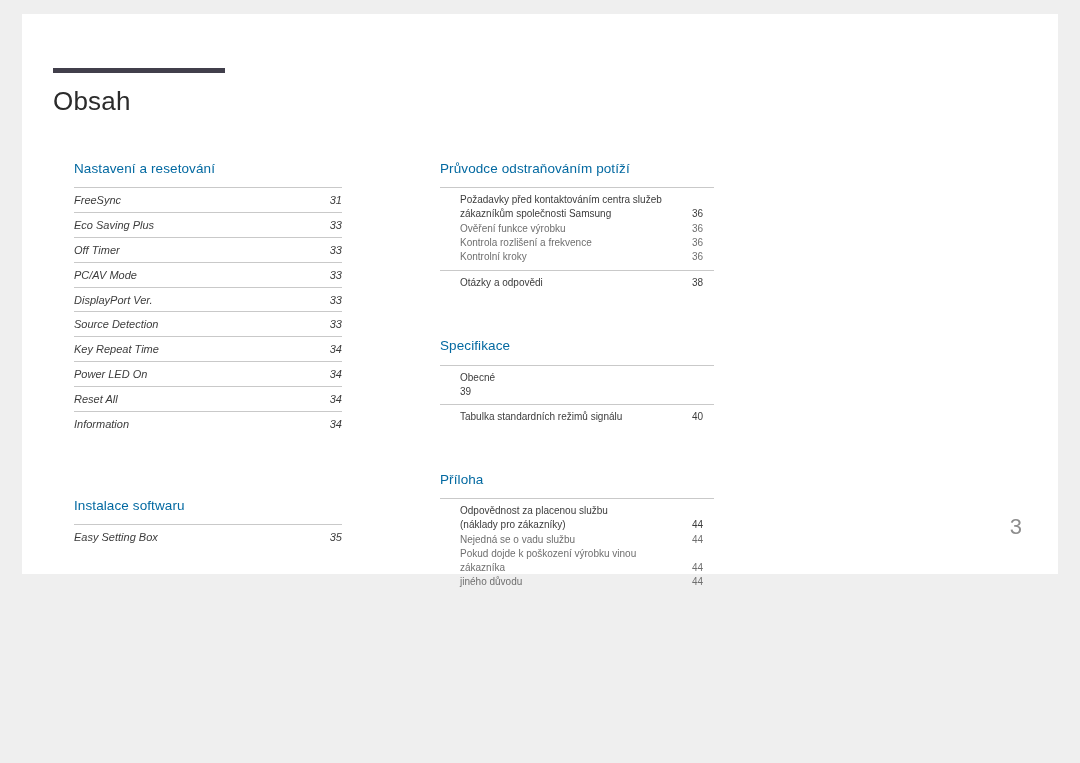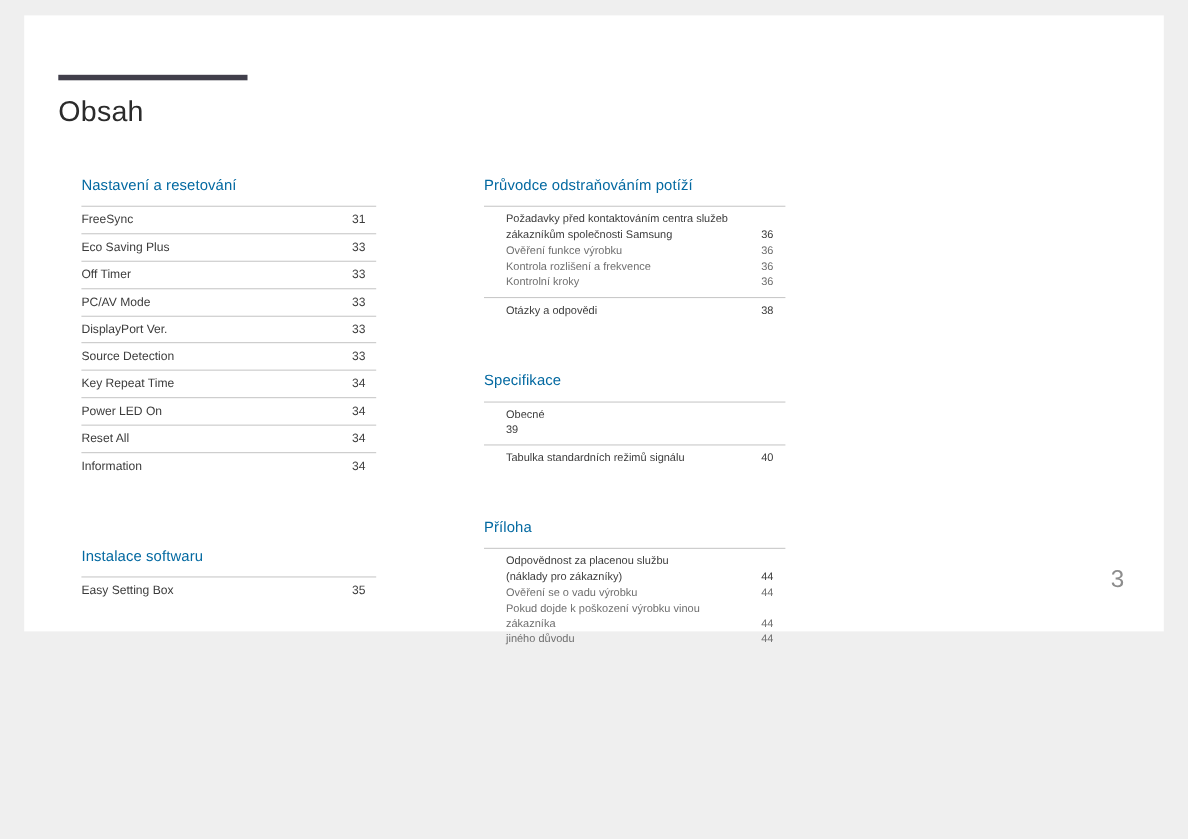--- a/index.html
+++ b/index.html
@@ -75,23 +75,24 @@
   
   .row {
     display: flex;
     align-items: baseline;
     justify-content: space-between;
     border-top: 1px solid #c9c9c9;
     padding: 5px 0 4px 0;
     font-size: 11px;
     color: #3c3c3c;
     line-height: 1.35;
+    font-style: italic;
   }
   .row .label { padding-right: 10px; }
-  .row .pageno { flex: none; min-width: 22px; color: #3c3c3c; }
+  .row .pageno { flex: none; min-width: 22px; text-align: right; color: #3c3c3c; }
 
   
   .group {
     border-top: 1px solid #c9c9c9;
     padding-top: 5px;
   }
   .group + .group { margin-top: 0; }
   .grow {
     display: flex;
     align-items: baseline;
@@ -250,21 +251,21 @@
           <div class="group">
             <div class="grow cont">
               <span class="label">Odpovědnost za placenou službu</span>
               <span class="pageno"></span>
             </div>
             <div class="grow">
               <span class="label">(náklady pro zákazníky)</span>
               <span class="pageno">44</span>
             </div>
             <div class="grow sub">
-              <span class="label">Ověření se o vadu výrobku</span>
+              <span class="label">Nejedná se o vadu službu</span>
               <span class="pageno">44</span>
             </div>
             <div class="grow sub cont">
               <span class="label">Pokud dojde k poškození výrobku vinou</span>
               <span class="pageno"></span>
             </div>
             <div class="grow sub">
               <span class="label">zákazníka</span>
               <span class="pageno">44</span>
             </div>

